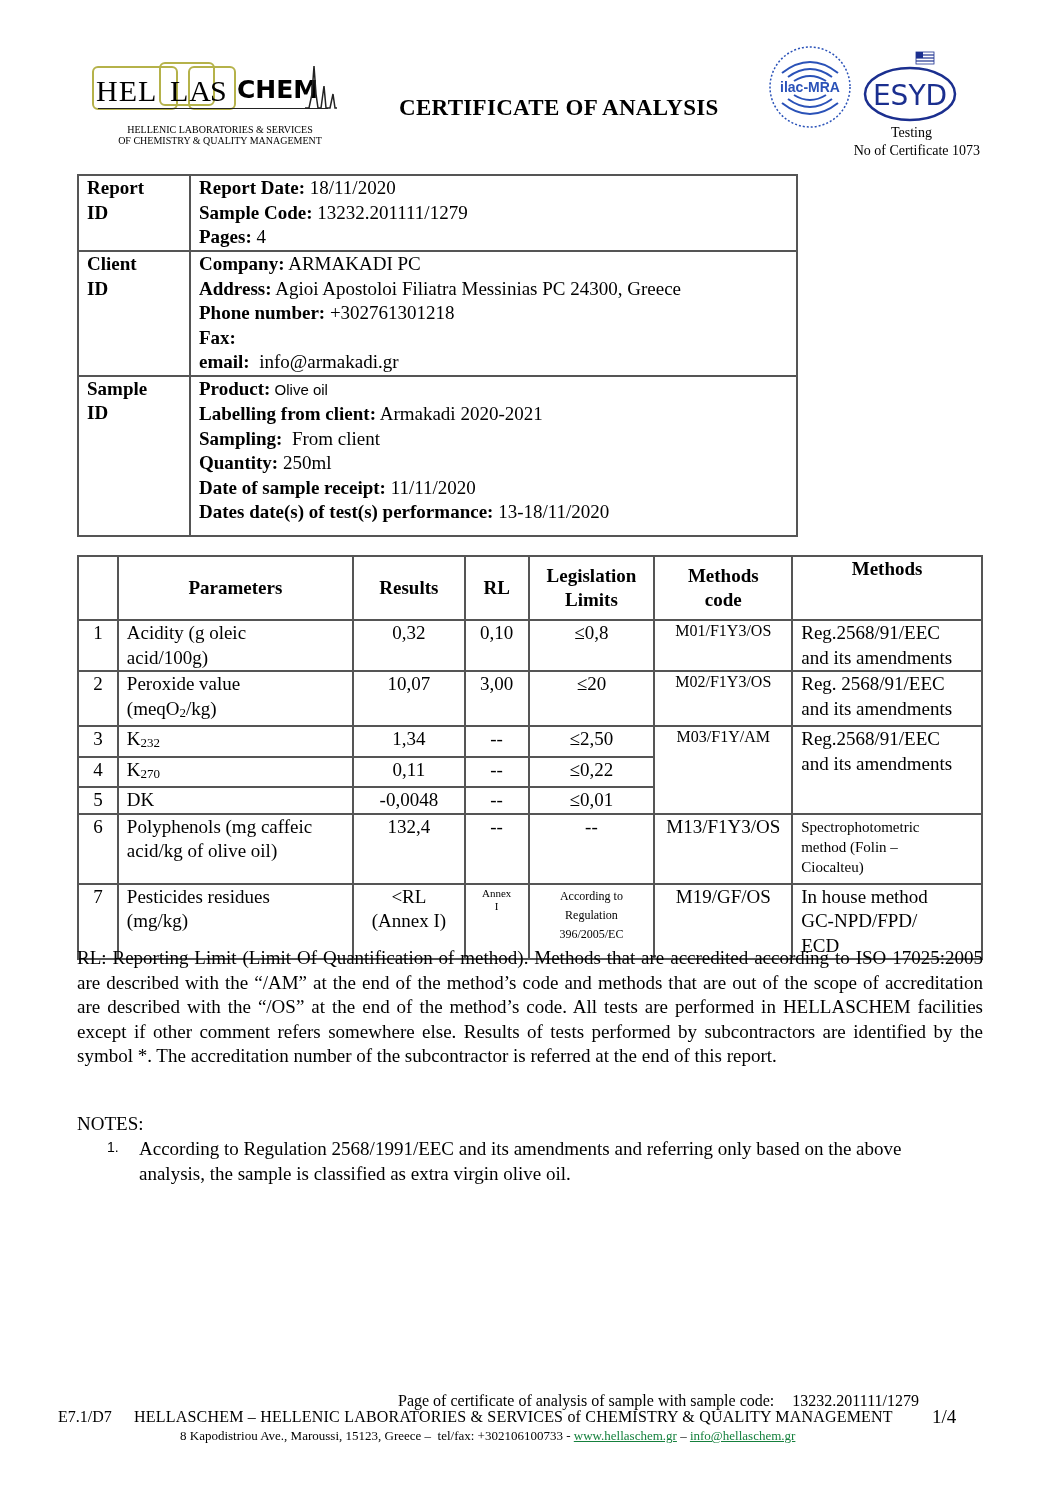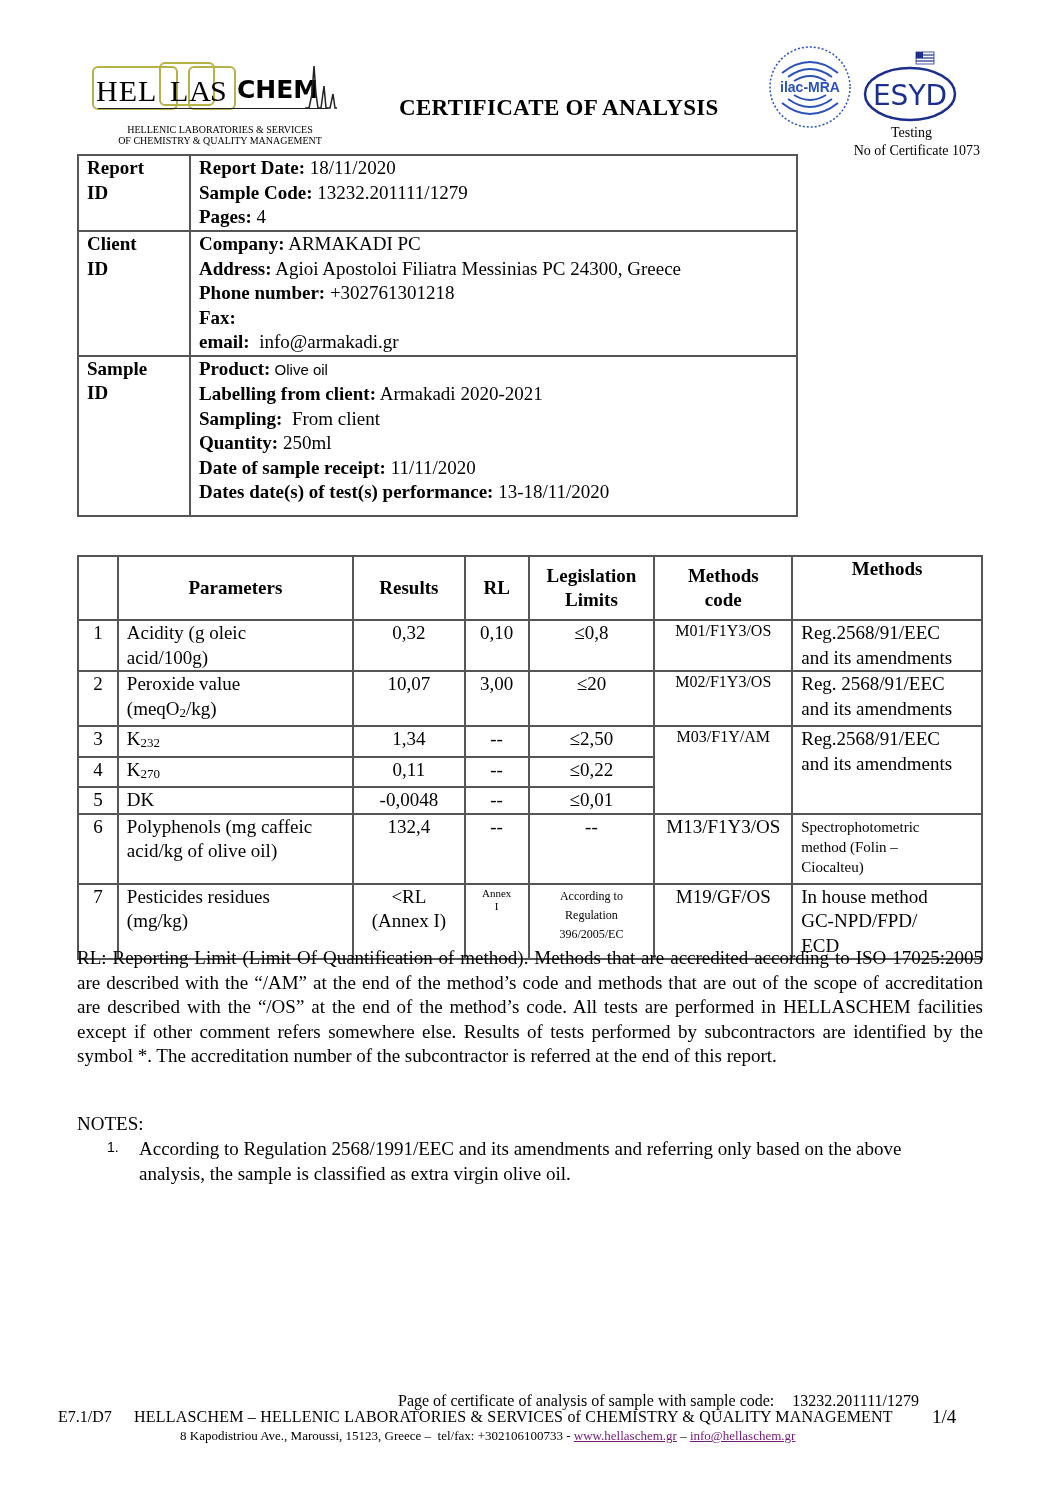--- a/index.html
+++ b/index.html
@@ -19,21 +19,21 @@
 
   .doc-title { left: 399px; top: 95px; font-size: 23px; font-weight: bold; letter-spacing: 0.3px; }
 
   .ilac { left: 768px; top: 45px; width: 84px; height: 84px; }
   .esyd { left: 862px; top: 50px; width: 96px; height: 74px; }
   .testing { left: 780px; top: 124px; width: 200px; text-align: right; font-size: 14px; line-height: 18px; }
   .testing .t1 { padding-right: 48px; }
 
   
   table { border-collapse: collapse; }
-  .info { left: 77px; top: 154px; width: 721px; }
+  .info { left: 77px; top: 174px; width: 721px; }
   .info td { border: 2px solid #555; vertical-align: top; font-size: 19px; line-height: 24.5px; padding: 0 8px 0 8px; }
   .info td.lab { width: 94px; font-weight: bold; }
   .info b { font-weight: bold; }
   .sans-small { font-family: "Liberation Sans", sans-serif; font-size: 15px; }
 
   
   .res { left: 77px; top: 555px; width: 906px; }
   .res td, .res th { border: 2px solid #555; vertical-align: top; font-size: 19px; line-height: 24.5px; padding: 0; }
   .res th { font-weight: bold; text-align: center; vertical-align: middle; }
   .res td.c { text-align: center; }
@@ -49,21 +49,21 @@
   .note1-num { left: 107px; top: 1139px; font-family: "Liberation Sans", sans-serif; font-size: 14px; }
   .note1 { left: 139px; top: 1137px; width: 830px; font-size: 19px; line-height: 24.5px; }
 
   
   .f-line1 { left: 398px; top: 1392px; font-size: 16px; }
   .f-line1 .code { margin-left: 18px; }
   .f-doc { left: 58px; top: 1408px; font-size: 16px; }
   .f-line2 { left: 134px; top: 1408px; font-size: 16px; letter-spacing: 0.2px; }
   .f-page { left: 932px; top: 1406px; font-size: 19px; }
   .f-line3 { left: 180px; top: 1428px; font-size: 13px; }
-  .f-line3 a { color: #701a75; text-decoration: underline; }
+  .f-line3 a { color: #15803d; text-decoration: underline; }
 </style>
 </head>
 <body>
 
 <div class="abs logo">
   <div class="box" style="left:4px;top:0;width:82px;height:40px;"></div>
   <div class="box" style="left:71px;top:-4px;width:52px;height:40px;"></div>
   <div class="box" style="left:100px;top:0;width:44px;height:40px;"></div>
   <span class="word" style="left:8px;">HEL</span>
   <span class="word" style="left:82px;">LA</span>

